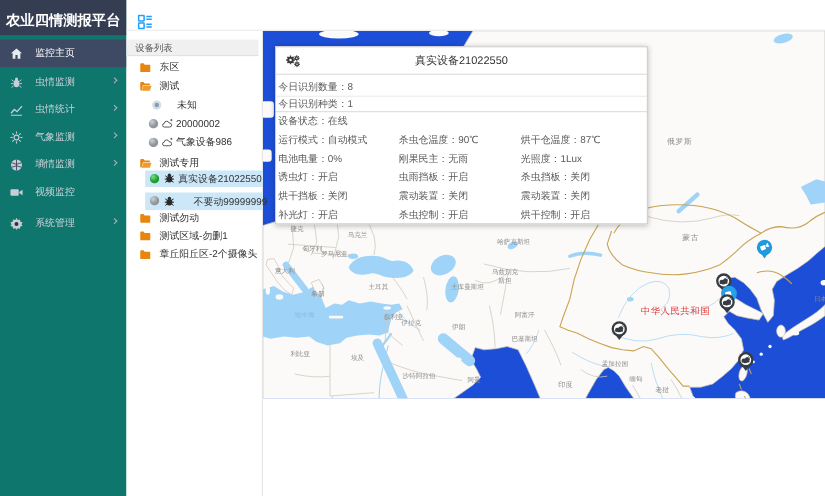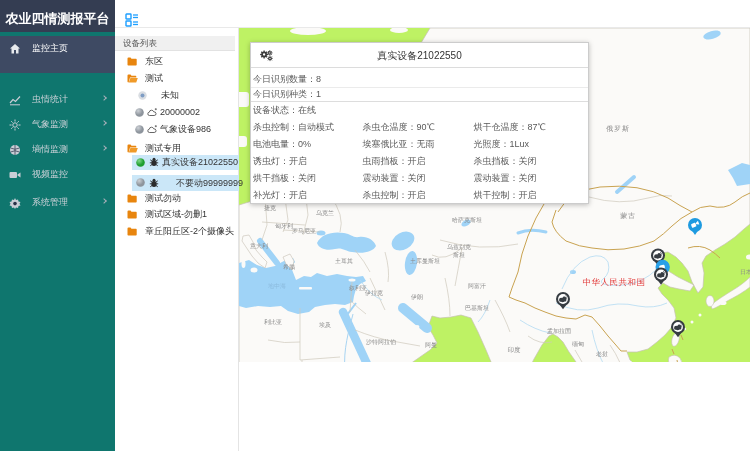--- a/index.html
+++ b/index.html
@@ -3,21 +3,21 @@
 <meta charset="utf-8">
 <style>
 html,body{margin:0;padding:0;width:750px;height:451px;overflow:hidden;
 font-family:"Liberation Sans",sans-serif;background:#fff;}
 *{box-sizing:border-box;}
 .abs{position:absolute;}
 
 #sidebar{position:absolute;left:0;top:0;width:115px;height:451px;background:#0f766e;}
 #logo{position:absolute;left:0;top:0;width:115px;height:32px;background:#343d52;color:#fff;
 font-size:13px;font-weight:bold;line-height:37px;text-align:center;letter-spacing:0;}
-.mi{position:absolute;left:0;width:115px;height:37px;color:#cdd2d9;font-size:9px;}
+.mi{position:absolute;left:0;width:115px;height:25px;color:#cdd2d9;font-size:9px;}
 .mi .txt{position:absolute;left:32px;top:0;line-height:25px;}
 .mi .arr{position:absolute;right:9px;top:9px;width:4px;height:4px;border-top:1.2px solid #a9b0ba;border-right:1.2px solid #a9b0ba;transform:rotate(45deg);}
 .mi.sel{background:#3e4a63;color:#fff;}
 .mi svg{position:absolute;left:9px;top:6.5px;}
 
 #header{position:absolute;left:115px;top:0;width:635px;height:28px;background:#fff;border-bottom:1px solid #e9e9e9;}
 
 #panel{position:absolute;left:115px;top:28px;width:124px;height:423px;background:#fff;border-right:1px solid #e4e4e4;}
 #panelhead{position:absolute;left:0;top:8px;width:120px;height:15px;background:#f0f0f0;
 font-size:8.5px;color:#555;line-height:15px;padding-left:8px;border-bottom:1px solid #e2e2e2;}
@@ -28,21 +28,21 @@
 #popup{position:absolute;left:250px;top:42px;width:339px;height:162px;background:#fff;
 border:1px solid #ccc;box-shadow:0 1px 5px rgba(0,0,0,0.25);}
 #popup .title{position:absolute;left:0;top:0;width:100%;height:25px;border-bottom:1px solid #dcdcdc;
 text-align:center;line-height:25px;font-size:10px;color:#333;}
 #popup .cell{position:absolute;font-size:9px;color:#595959;white-space:nowrap;}
 .sep{position:absolute;left:0;width:100%;border-bottom:1px solid #ebebeb;}
 </style>
 </head>
 <body>
 
-<div id="map" class="abs" style="left:239px;top:28px;width:511px;height:334px;background:#bef264;overflow:hidden;">
+<div id="map" class="abs" style="left:239px;top:28px;width:511px;height:334px;background:#1d4ed8;overflow:hidden;">
 <svg width="511" height="423" viewBox="239 28 511 423" style="position:absolute;left:0;top:0;">
 
 <path id="mainland" fill="#fbfaf8" stroke="#c6c0b4" stroke-width="0.7" d="M430,28 L412,58 L392,92 L372,128 L345,162 L305,186 L272,196 L252,201 L239,205 L239,451 L366,451 L371,441 L379,430 L388,419 L397,407 L405,397 L411,389 L403,386 L392,384 L381,381 L375,378 L378,375 L388,372 L399,369 L410,364 L420,357 L430,350 L437,343 L433,335 L428,327 L432,316 L440,318 L451,317 L461,315 L471,318 L478,332 L486,350 L494,369 L502,385 L507,395 L510,400 L517,391 L526,375 L534,359 L542,345 L549,336 L553,334 L558,337 L563,342 L569,352 L576,362 L583,372 L588,383 L590,395 L594,409 L599,423 L605,432 L609,429 L606,421 L603,413 L600,405 L598,396 L600,388 L604,383 L611,384 L615,388 L618,396 L624,404 L630,410 L636,407 L642,401 L648,394 L652,386 L650,378 L643,371 L636,366 L630,360 L627,352 L637,352 L648,349 L657,342 L665,335 L671,328 L676,318 L674,308 L668,300 L662,294 L658,288 L663,283 L670,287 L679,289 L690,291 L694,285 L686,281 L678,277 L670,272 L661,267 L656,259 L661,253 L668,252 L676,257 L682,263 L688,271 L692,282 L698,293 L703,287 L704,273 L702,263 L706,256 L715,250 L725,244 L735,237 L744,229 L750,224 L750,28 Z"></path>
 
 <path fill="#9fd3f7" d="M728,170 L742,163 L750,165 L750,184 L737,186 L733,178 Z"></path>
       <ellipse cx="712" cy="35" rx="9" ry="4" fill="#9fd3f7" transform="rotate(-15 712 35)"></ellipse>
 
 <ellipse cx="308" cy="31" rx="18" ry="4" fill="#fbfaf8"></ellipse>
 <ellipse cx="399" cy="30" rx="9" ry="3" fill="#fbfaf8"></ellipse>
 <rect x="237" y="92" width="12" height="15" rx="3" fill="#fbfaf8"></rect>
@@ -277,20 +277,36 @@
 </div>
 
 <div id="sidebar">
 <div id="logo">农业四情测报平台</div>
 <div class="mi sel" style="top:36px;">
 <svg width="12" height="12" viewBox="0 0 12 12">
         <path d="M6,1 L11,5.5 L9.5,5.5 L9.5,10.5 L7,10.5 L7,7 L5,7 L5,10.5 L2.5,10.5 L2.5,5.5 L1,5.5 Z" fill="#e8ebee"></path>
       </svg>
 <span class="txt">监控主页</span>
     </div>
+<div class="mi" style="top:62px;">
+<svg width="12" height="12" viewBox="0 0 12 12">
+        <ellipse cx="6" cy="7" rx="2.6" ry="3.4" fill="#c9ced6"></ellipse>
+        <circle cx="6" cy="2.8" r="1.4" fill="#c9ced6"></circle>
+        <g stroke="#c9ced6" stroke-width="0.8">
+          <line x1="3.5" y1="5" x2="1.5" y2="3.5"></line>
+          <line x1="3.3" y1="7" x2="1" y2="7"></line>
+          <line x1="3.5" y1="9" x2="1.5" y2="10.5"></line>
+          <line x1="8.5" y1="5" x2="10.5" y2="3.5"></line>
+          <line x1="8.7" y1="7" x2="11" y2="7"></line>
+          <line x1="8.5" y1="9" x2="10.5" y2="10.5"></line>
+        </g>
+      </svg>
+<span class="txt">虫情监测</span>
+      <span class="arr"></span>
+    </div>
 <div class="mi" style="top:87px;">
 <svg width="12" height="12" viewBox="0 0 12 12">
         <path d="M1,9 L4,5.5 L6.5,7.5 L11,2.5" stroke="#c9ced6" stroke-width="1.2" fill="none"></path>
         <path d="M1,10.8 L11,10.8" stroke="#c9ced6" stroke-width="1"></path>
       </svg>
 <span class="txt">虫情统计</span>
       <span class="arr"></span>
     </div>
 <div class="mi" style="top:112px;">
 <svg width="12" height="12" viewBox="0 0 12 12">
@@ -496,25 +512,25 @@
 </g>
 <circle cx="11" cy="9.4" r="1.7" fill="#3a3a3a"></circle>
       <circle cx="11" cy="9.4" r="0.65" fill="#fff"></circle>
 </svg>
 
 <div class="cell" style="left:2px;top:30px;">今日识别数量：8</div>
 <div class="sep" style="top:44px;"></div>
 <div class="cell" style="left:2px;top:45px;">今日识别种类：1</div>
 <div class="sep" style="top:58px;border-color:#ddd;"></div>
 <div class="cell" style="left:2px;top:61px;">设备状态：在线</div>
-<div class="cell" style="left:2px;top:78px;">杀虫控制：自动模式</div>
+<div class="cell" style="left:2px;top:78px;">运行模式：自动模式</div>
 <div class="cell" style="left:111.5px;top:78px;">杀虫仓温度：90℃</div>
 <div class="cell" style="left:222.5px;top:78px;">烘干仓温度：87℃</div>
 <div class="cell" style="left:2px;top:95px;">电池电量：0%</div>
-<div class="cell" style="left:111.5px;top:95px;">埃塞俄比亚：无雨</div>
+<div class="cell" style="left:111.5px;top:95px;">刚果民主：无雨</div>
 <div class="cell" style="left:222.5px;top:95px;">光照度：1Lux</div>
 <div class="cell" style="left:2px;top:112px;">诱虫灯：开启</div>
 <div class="cell" style="left:111.5px;top:112px;">虫雨挡板：开启</div>
 <div class="cell" style="left:222.5px;top:112px;">杀虫挡板：关闭</div>
 <div class="cell" style="left:2px;top:129px;">烘干挡板：关闭</div>
 <div class="cell" style="left:111.5px;top:129px;">震动装置：关闭</div>
 <div class="cell" style="left:222.5px;top:129px;">震动装置：关闭</div>
 <div class="cell" style="left:2px;top:146px;">补光灯：开启</div>
 <div class="cell" style="left:111.5px;top:146px;">杀虫控制：开启</div>
 <div class="cell" style="left:222.5px;top:146px;">烘干控制：开启</div>

